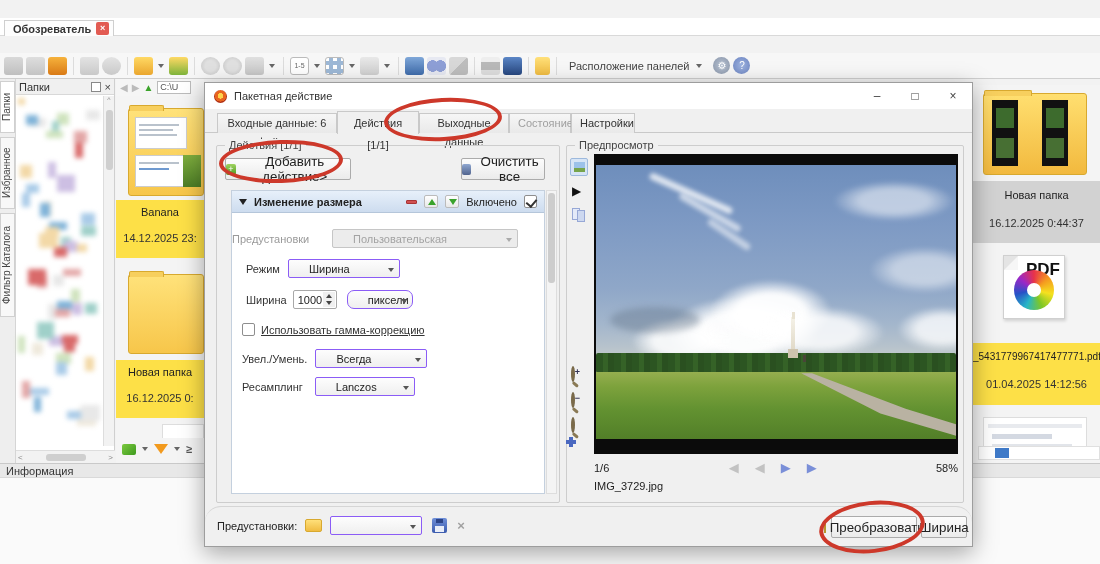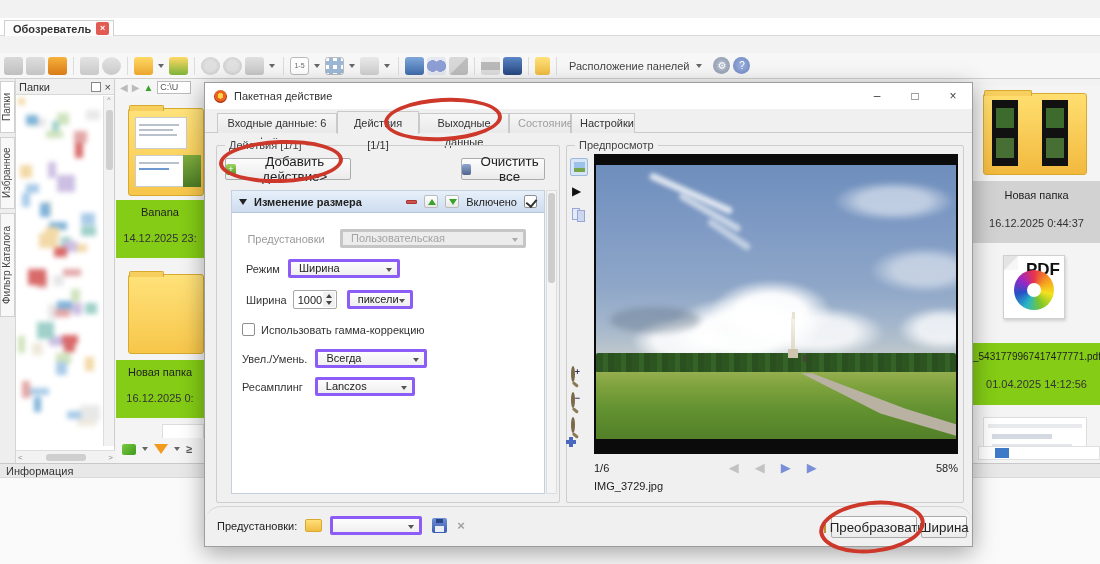--- a/index.html
+++ b/index.html
@@ -36,21 +36,21 @@
   .vscroll { position:absolute; right:0; top:17px; width:11px; height:350px; background:#f2f2f2; border-left:1px solid #ddd; }
   .vthumb { position:absolute; left:2px; top:14px; width:7px; height:60px; background:#cfcfcf; border-radius:3px; }
   .hscroll { position:absolute; left:0; bottom:0; width:99px; height:13px; background:#f2f2f2; border-top:1px solid #ddd; display:flex; align-items:center; justify-content:space-between; padding:0 2px; color:#888; font-size:8px; }
   .hthumb { width:40px; height:7px; background:#cfcfcf; border-radius:3px; }
 
   
   .nav-row { left:116px; top:79px; width:88px; height:17px; background:#f5f5f5; display:flex; align-items:center; gap:4px; padding-left:4px; }
   .nav-ar { font-size:10px; color:#bbb; }
   .nav-up { font-size:10px; color:#3ba32a; }
   .addr { height:13px; width:34px; background:#fff; border:1px solid #bbb; font-size:9px; color:#555; padding-left:2px; overflow:hidden; }
-  .thumbcell-label { background:#84cc16; text-align:center; color:#222; }
+  .thumbcell-label { background:#fde047; text-align:center; color:#222; }
   .folder { background:linear-gradient(180deg,#ffe27a,#f7c64a); border:1px solid #d8a92f; border-radius:3px; position:relative; }
   .folder:before { content:""; position:absolute; left:0; top:-4px; width:45%; height:5px; background:#f7cf5e; border:1px solid #d8a92f; border-bottom:none; border-radius:2px 2px 0 0; }
   .doc { position:absolute; background:#fff; border:1px solid #ccc; }
   .docline { position:absolute; left:3px; height:2px; background:#b9c2cc; }
   .pdfpage { position:absolute; background:#fff; border:1px solid #d0d0d0; box-shadow:1px 2px 3px rgba(0,0,0,.15); }
   .pdfpage:before { content:""; position:absolute; left:0; top:0; border-style:solid; border-width:14px 14px 0 0; border-color:#e4e4e4 #f6f6f6 transparent transparent; }
   .pdftext { position:absolute; right:4px; top:4px; font-weight:bold; font-size:17px; color:#111; }
   .swirl { position:absolute; left:50%; top:55%; transform:translate(-50%,-50%); width:40px; height:40px; border-radius:50%; background:conic-gradient(#e8334a,#f59a1f,#f5e11f,#7ec727,#27b6c7,#2751c7,#9a27c7,#e8334a); }
   .swirl:after { content:""; position:absolute; left:50%; top:50%; transform:translate(-50%,-50%); width:14px; height:14px; border-radius:50%; background:#fff; }
 
@@ -63,21 +63,21 @@
   .dlg-title { height:26px; background:#fff; display:flex; align-items:center; gap:7px; padding-left:9px; color:#333; }
   .dlg-btns { position:absolute; right:0; top:0; height:26px; display:flex; }
   .dlg-btn { width:38px; height:26px; text-align:center; line-height:26px; color:#444; font-size:12px; }
   .dtabs { position:absolute; left:0; top:28px; width:100%; height:22px; border-bottom:1px solid #c9c9c9; }
   .dtab { position:absolute; top:2px; height:20px; background:linear-gradient(#f6f6f6,#e9e9e9); border:1px solid #c9c9c9; border-bottom:none; text-align:center; line-height:19px; color:#333; padding:0 8px; }
   .dtab.active { background:#f0f0f0; top:0; height:23px; line-height:22px; z-index:2; }
   .dtab.disabled { color:#9f9f9f; }
   .groupbox { position:absolute; border:1px solid #cdcdcd; border-radius:2px; }
   .legend { position:absolute; top:-7px; left:8px; background:#f0f0f0; padding:0 4px; color:#444; }
   .btn { background:linear-gradient(#fcfcfc,#ebebeb); border:1px solid #ababab; border-radius:2px; display:inline-flex; align-items:center; justify-content:center; gap:4px; color:#222; }
-  .combo { background:linear-gradient(#fdfdfd,#efefef); border:3px solid #8b5cf6; border-radius:2px; display:flex; padding:0 8px; position:relative; color:#222; }
+  .combo { background:linear-gradient(#fdfdfd,#efefef); border:1px solid #8b5cf6; border-radius:2px; display:flex; align-items:center; padding:0 20px; position:relative; color:#222; }
   .combo:after { content:""; position:absolute; right:5px; top:50%; margin-top:-1px; border-left:3.5px solid transparent; border-right:3.5px solid transparent; border-top:4px solid #555; }
   .combo.disabled { background:#ececec; color:#a3a3a3; border-color:#c6c6c6; }
   .combo.disabled:after { border-top-color:#aaa; }
   .cb { width:13px; height:13px; background:#fff; border:1px solid #8e8e8e; border-radius:2px; position:relative; }
   .cb.checked:after { content:""; position:absolute; left:3px; top:1px; width:5px; height:8px; border-right:2px solid #333; border-bottom:2px solid #333; transform:rotate(40deg); }
   .action-card { position:absolute; background:#fff; border:1px solid #c4d0de; }
   .action-head { height:22px; background:linear-gradient(#e7f0fa,#cddcef); border-bottom:1px solid #b5c6da; display:flex; align-items:center; padding:0 7px; gap:7px; }
   .tri-down { width:0; height:0; border-left:4px solid transparent; border-right:4px solid transparent; border-top:6px solid #222; }
   .hminus { width:11px; height:4px; background:#d05050; border:1px solid #a33; border-radius:1px; }
   .arrbox { width:14px; height:13px; position:relative; background:linear-gradient(#fff,#e8e8e8); border:1px solid #bbb; border-radius:2px; }
@@ -370,48 +370,48 @@
           <b>Изменение размера</b>
           <span style="flex:1"></span>
           <span class="hminus"></span>
           <span class="arrbox up"></span>
           <span class="arrbox down"></span>
           <span>Включено</span>
           <span class="cb checked"></span>
         </div>
 
         <div class="frow" style="left:0;top:38px;width:100%;">
-          <span class="flabel" style="width:92px;text-align:center;color:#9a9a9a;margin-left:8px;">Предустановки</span>
+          <span class="flabel" style="width:92px;text-align:left;color:#9a9a9a;">Предустановки</span>
           <span class="combo disabled" style="margin-left:8px;width:186px;height:19px;">
             <span>Пользовательская</span>
           </span>
         </div>
 
         <div class="frow" style="left:0;top:68px;">
           <span class="flabel" style="margin-left:14px;">Режим</span>
           <span class="combo" style="margin-left:8px;width:112px;height:19px;">
             <span>Ширина</span>
           </span>
         </div>
 
         <div class="frow" style="left:0;top:99px;">
           <span class="flabel" style="margin-left:14px;">Ширина</span>
           <span class="spin" style="margin-left:6px;">
             <span>1000</span>
             <span class="sbtn su"></span>
             <span class="sbtn sd"></span>
           </span>
-          <span class="combo" style="margin-left:10px;width:66px;height:19px;">
+          <span class="combo" style="margin-left:10px;width:66px;height:19px;border-radius:7px;">
             <span>пиксели</span>
           </span>
         </div>
 
         <div class="frow" style="left:0;top:132px;">
           <span class="cb" style="margin-left:10px;"></span>
-          <span class="flabel" style="margin-left:6px;">Использовать гамма-коррекцию</span>
+          <span class="flabel" style="margin-left:6px;text-decoration:underline;">Использовать гамма-коррекцию</span>
         </div>
 
         <div class="frow" style="left:0;top:158px;">
           <span class="flabel" style="margin-left:10px;">Увел./Умень.</span>
           <span class="combo" style="margin-left:8px;width:112px;height:19px;">
             <span>Всегда</span>
           </span>
         </div>
 
         <div class="frow" style="left:0;top:186px;">

